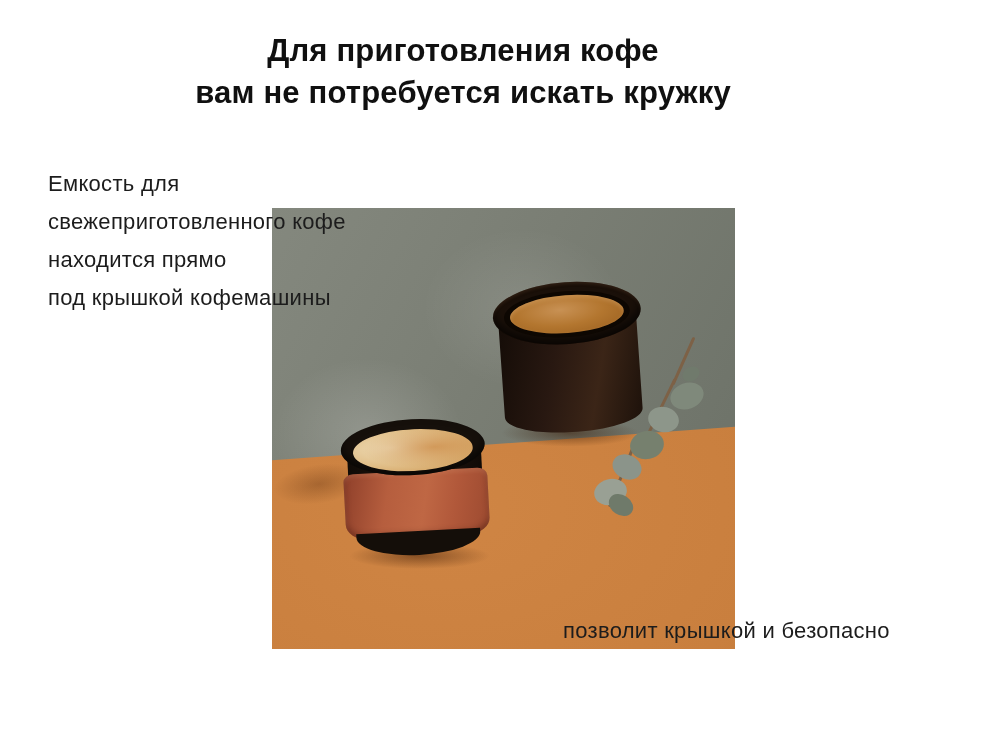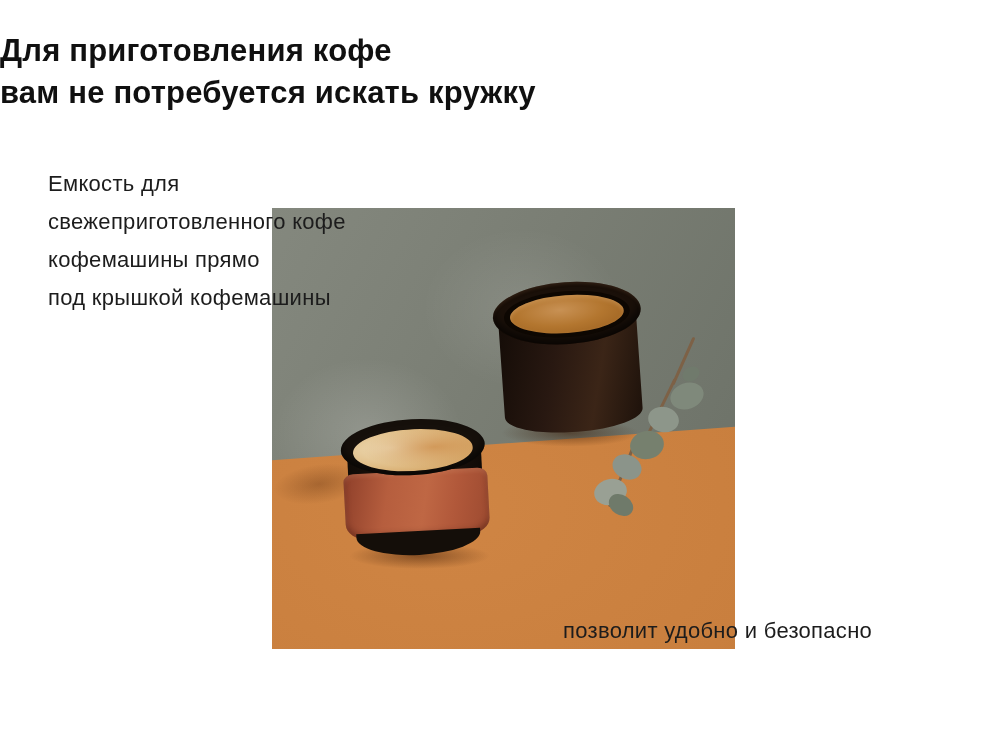--- a/index.html
+++ b/index.html
@@ -3,21 +3,21 @@
 <meta charset="utf-8">
 <style>
   html,body { margin:0; padding:0; background:#ffffff; }
   body { width:1000px; height:750px; font-family:"Liberation Sans", sans-serif; }
 
   .slide { position:relative; width:1000px; height:750px; background:#ffffff; overflow:hidden; }
 
   
   .title {
     position:absolute; top:30px; left:0; width:926px;
-    text-align:left; font-weight:700; font-size:31px; line-height:42px;
+    text-align:center; font-weight:700; font-size:31px; line-height:42px;
     color:#101010; letter-spacing:.2px; z-index:6;
   }
 
   
   .caption { position:absolute; font-size:22px; font-weight:500; color:#1c1c1c; letter-spacing:.3px; z-index:5; }
   .caption .line { white-space:nowrap; }
   .caption-left  { left:48px;  top:165px; line-height:38px; }
   .caption-right { left:563px; top:612px; line-height:37px; }
 
   
@@ -101,21 +101,21 @@
 <div class="slide">
 
   <div class="title">
     <div>Для приготовления кофе</div>
     <div>вам не потребуется искать кружку</div>
   </div>
 
   <div class="caption caption-left">
     <div class="line">Емкость для</div>
     <div class="line">свежеприготовленного кофе</div>
-    <div class="line">кофемашины прямо</div>
+    <div class="line">находится прямо</div>
     <div class="line">под крышкой кофемашины</div>
   </div>
 
   <div class="photo">
     <div class="haze haze-1"></div>
     <div class="haze haze-2"></div>
 
     <div class="orange-surface"></div>
 
     <div class="soft-shadow shadow-terra-side"></div>
@@ -145,16 +145,16 @@
     <div class="cup-terra">
       <div class="tr-neck"></div>
       <div class="tr-leather"></div>
       <div class="tr-base"></div>
       <div class="tr-rim"></div>
       <div class="tr-foam"></div>
     </div>
   </div>
 
   <div class="caption caption-right">
-    <div class="line">позволит удобно и безопасно</div>
+    <div class="line">позволит крышкой и безопасно</div>
   </div>
 
 </div>
 
 </body></html>

